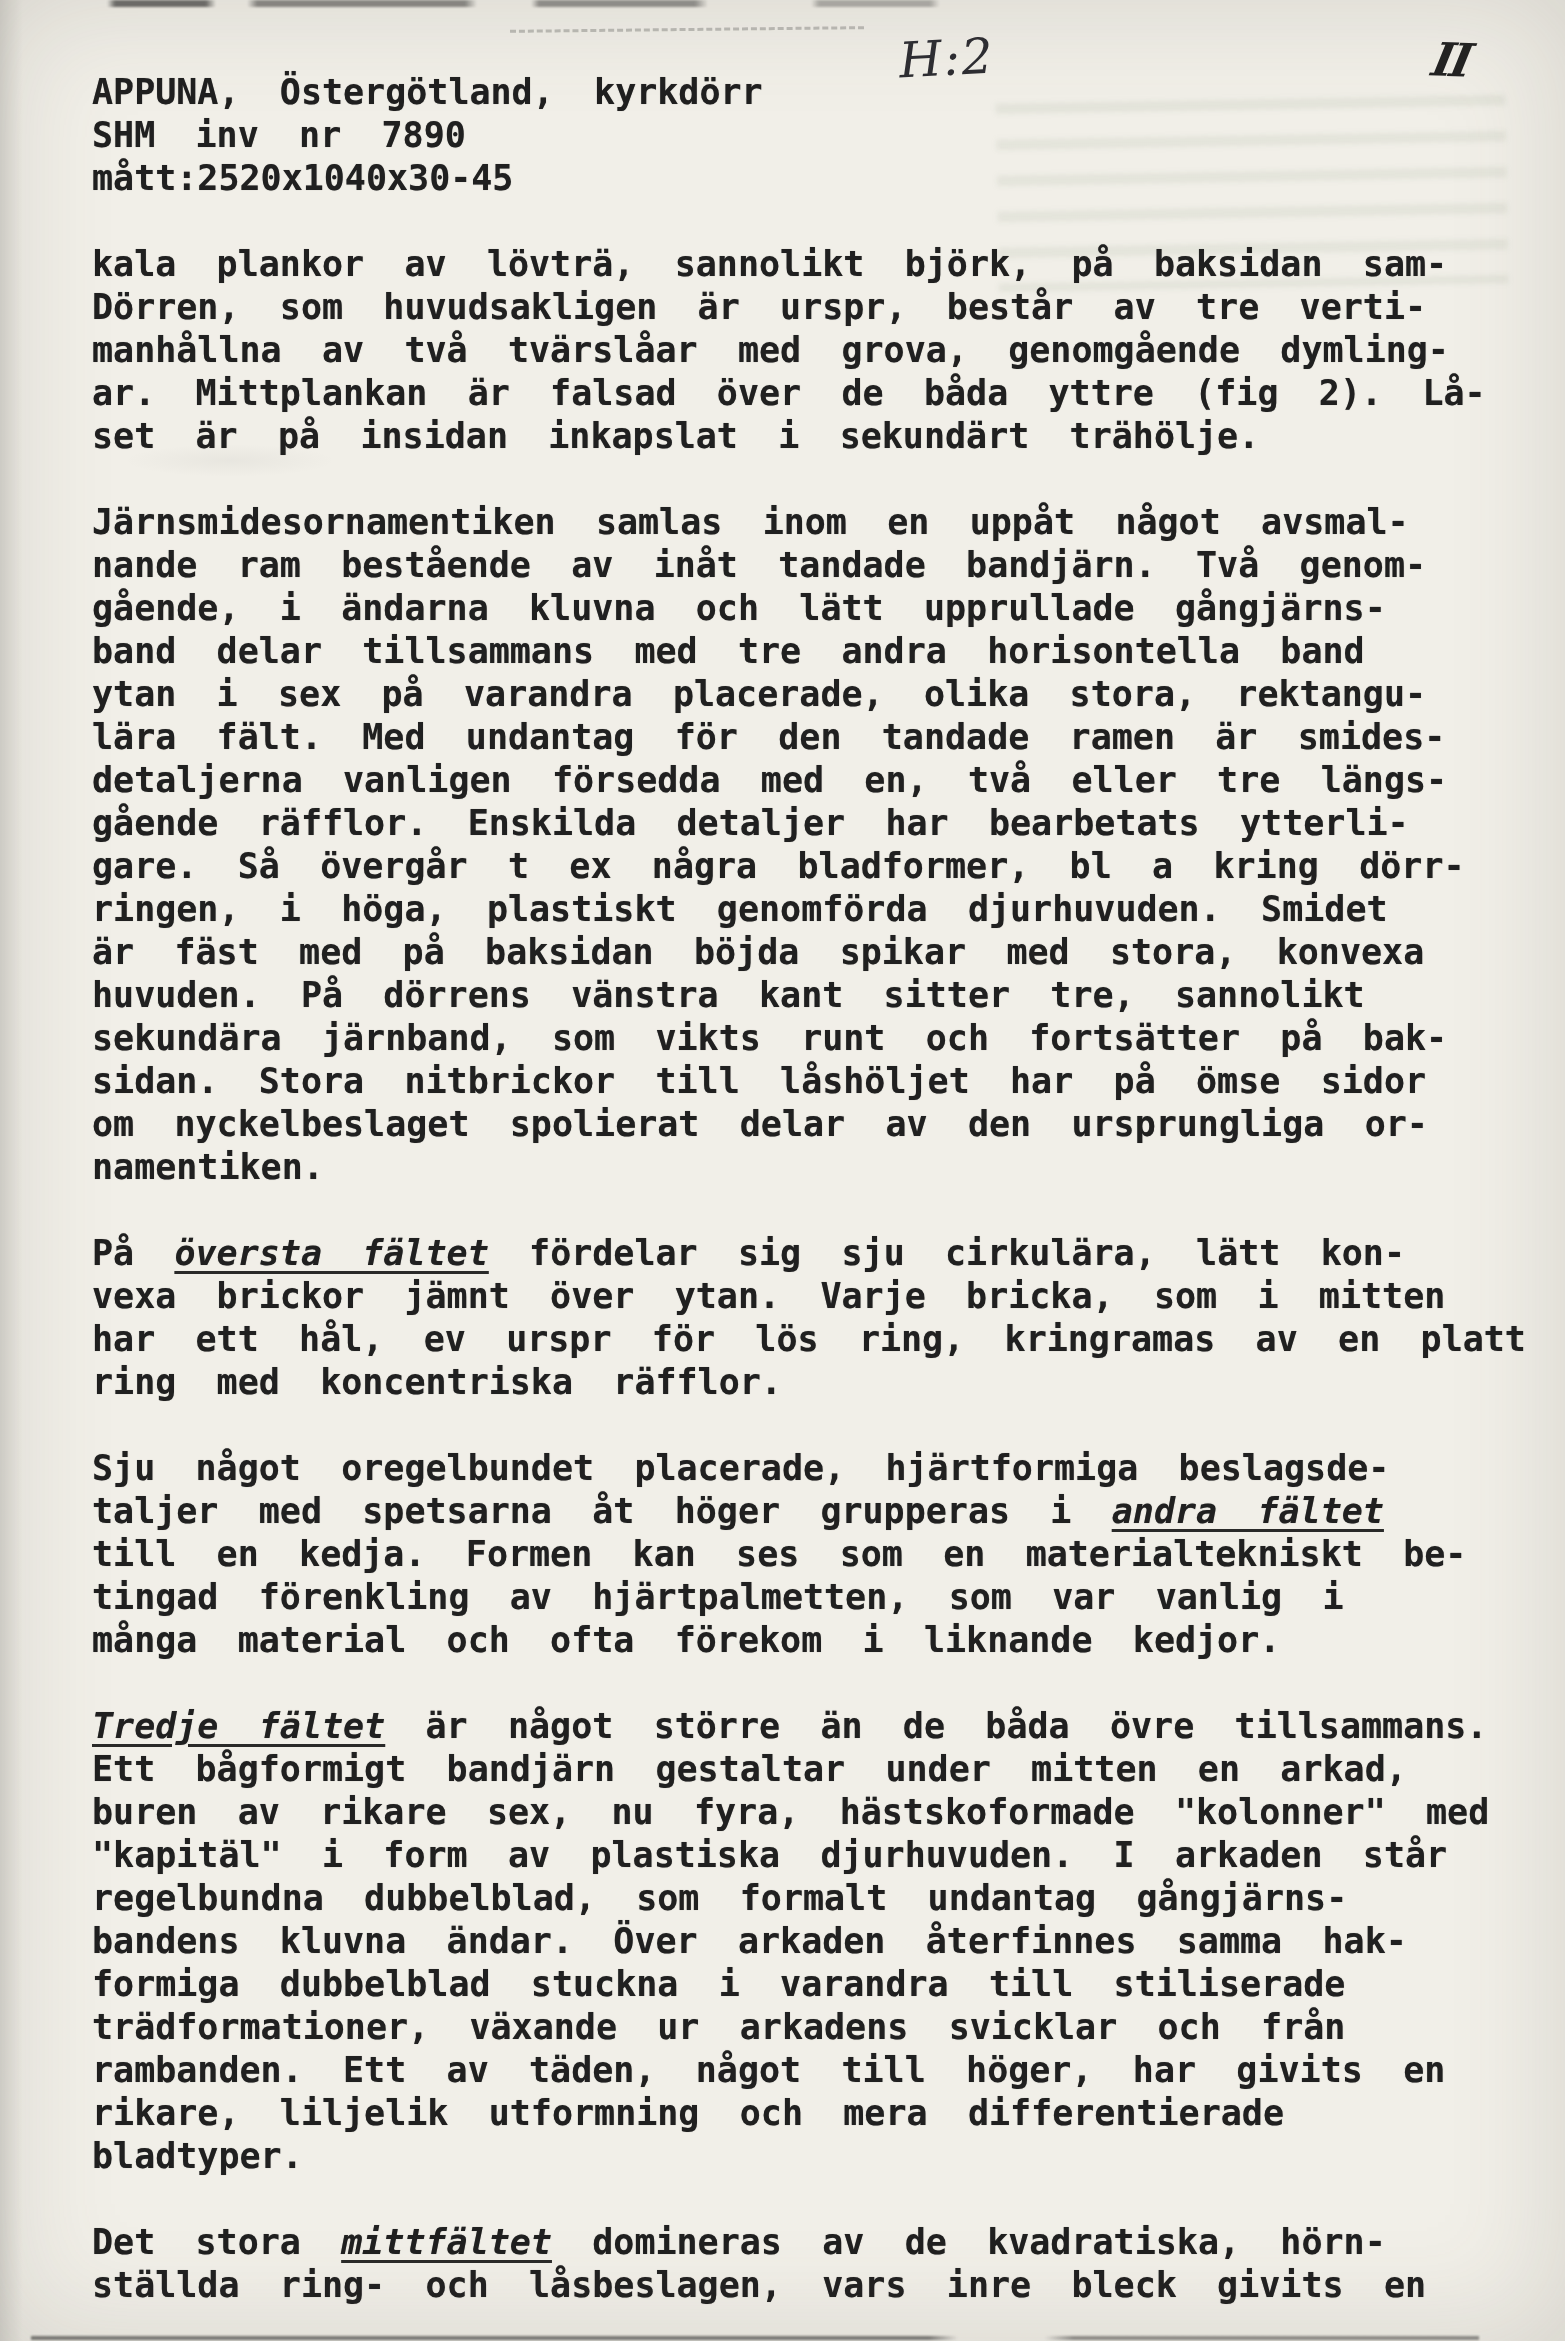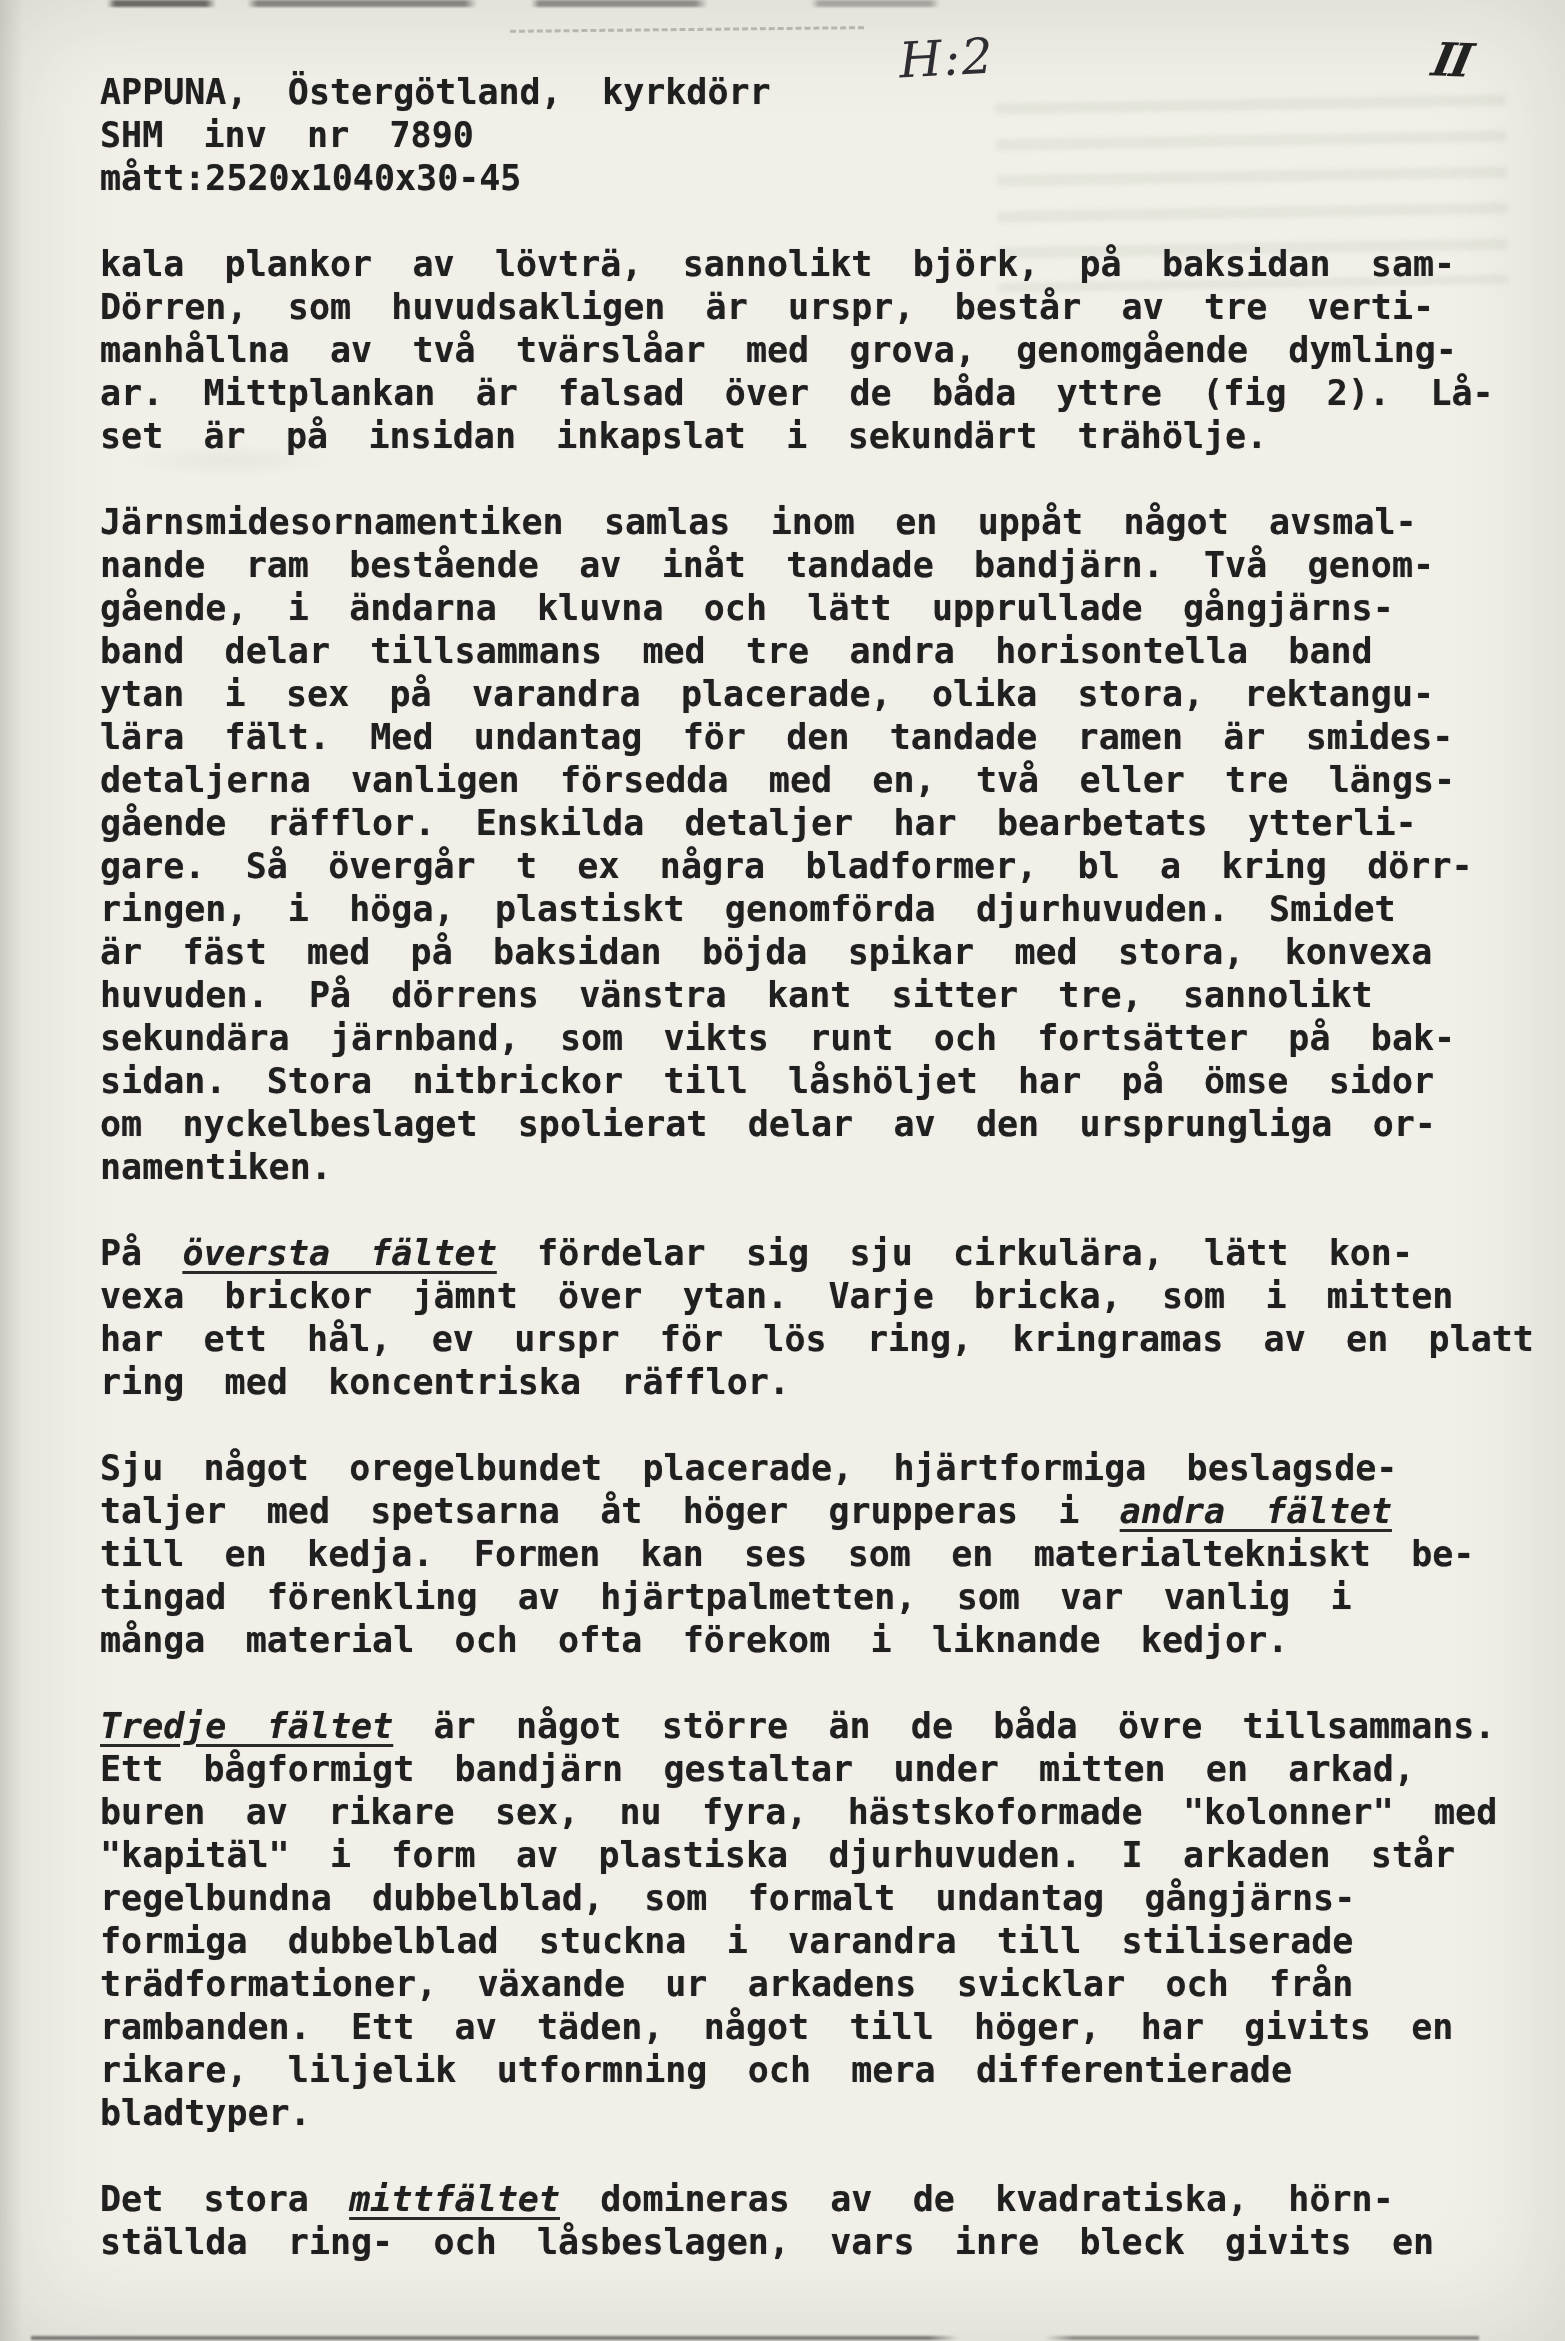--- a/index.html
+++ b/index.html
@@ -115,21 +115,20 @@
 
   .text-block {
     position: absolute;
     top: 71px;
     left: 92px;
     right: 25px;
     font-size: 35px;
     line-height: 43px;
     word-spacing: 0.55em;
     text-shadow: 0 0 0.8px rgba(20,20,20,0.45);
-    margin-left: 8px;
   }
   .header-block { margin-bottom: 43px; }
   .paragraph { margin-bottom: 43px; }
   .paragraph:last-child { margin-bottom: 0; }
   .line { white-space: pre; }
   .u {
     text-decoration: underline;
     text-decoration-thickness: 3.3px;
     text-underline-offset: 5.8px;
     text-decoration-color: rgba(25,25,25,0.85);
@@ -193,20 +192,21 @@
           <div class="line"><span>till en kedja. Formen kan ses som en materialtekniskt be-</span></div>
           <div class="line"><span>tingad förenkling av hjärtpalmetten, som var vanlig i</span></div>
           <div class="line"><span>många material och ofta förekom i liknande kedjor.</span></div>
         </div>
         <div class="paragraph">
           <div class="line"><span class="u">Tredje fältet</span><span> är något större än de båda övre tillsammans.</span></div>
           <div class="line"><span>Ett bågformigt bandjärn gestaltar under mitten en arkad,</span></div>
           <div class="line"><span>buren av rikare sex, nu fyra, hästskoformade "kolonner" med</span></div>
           <div class="line"><span>"kapitäl" i form av plastiska djurhuvuden. I arkaden står</span></div>
           <div class="line"><span>regelbundna dubbelblad, som formalt undantag gångjärns-</span></div>
+          <div class="line"><span>bandens kluvna ändar. Över arkaden återfinnes samma hak-</span></div>
           <div class="line"><span>formiga dubbelblad stuckna i varandra till stiliserade</span></div>
           <div class="line"><span>trädformationer, växande ur arkadens svicklar och från</span></div>
           <div class="line"><span>rambanden. Ett av täden, något till höger, har givits en</span></div>
           <div class="line"><span>rikare, liljelik utformning och mera differentierade</span></div>
           <div class="line"><span>bladtyper.</span></div>
         </div>
         <div class="paragraph">
           <div class="line"><span>Det stora </span><span class="u">mittfältet</span><span> domineras av de kvadratiska, hörn-</span></div>
           <div class="line"><span>ställda ring- och låsbeslagen, vars inre bleck givits en</span></div>
         </div>

